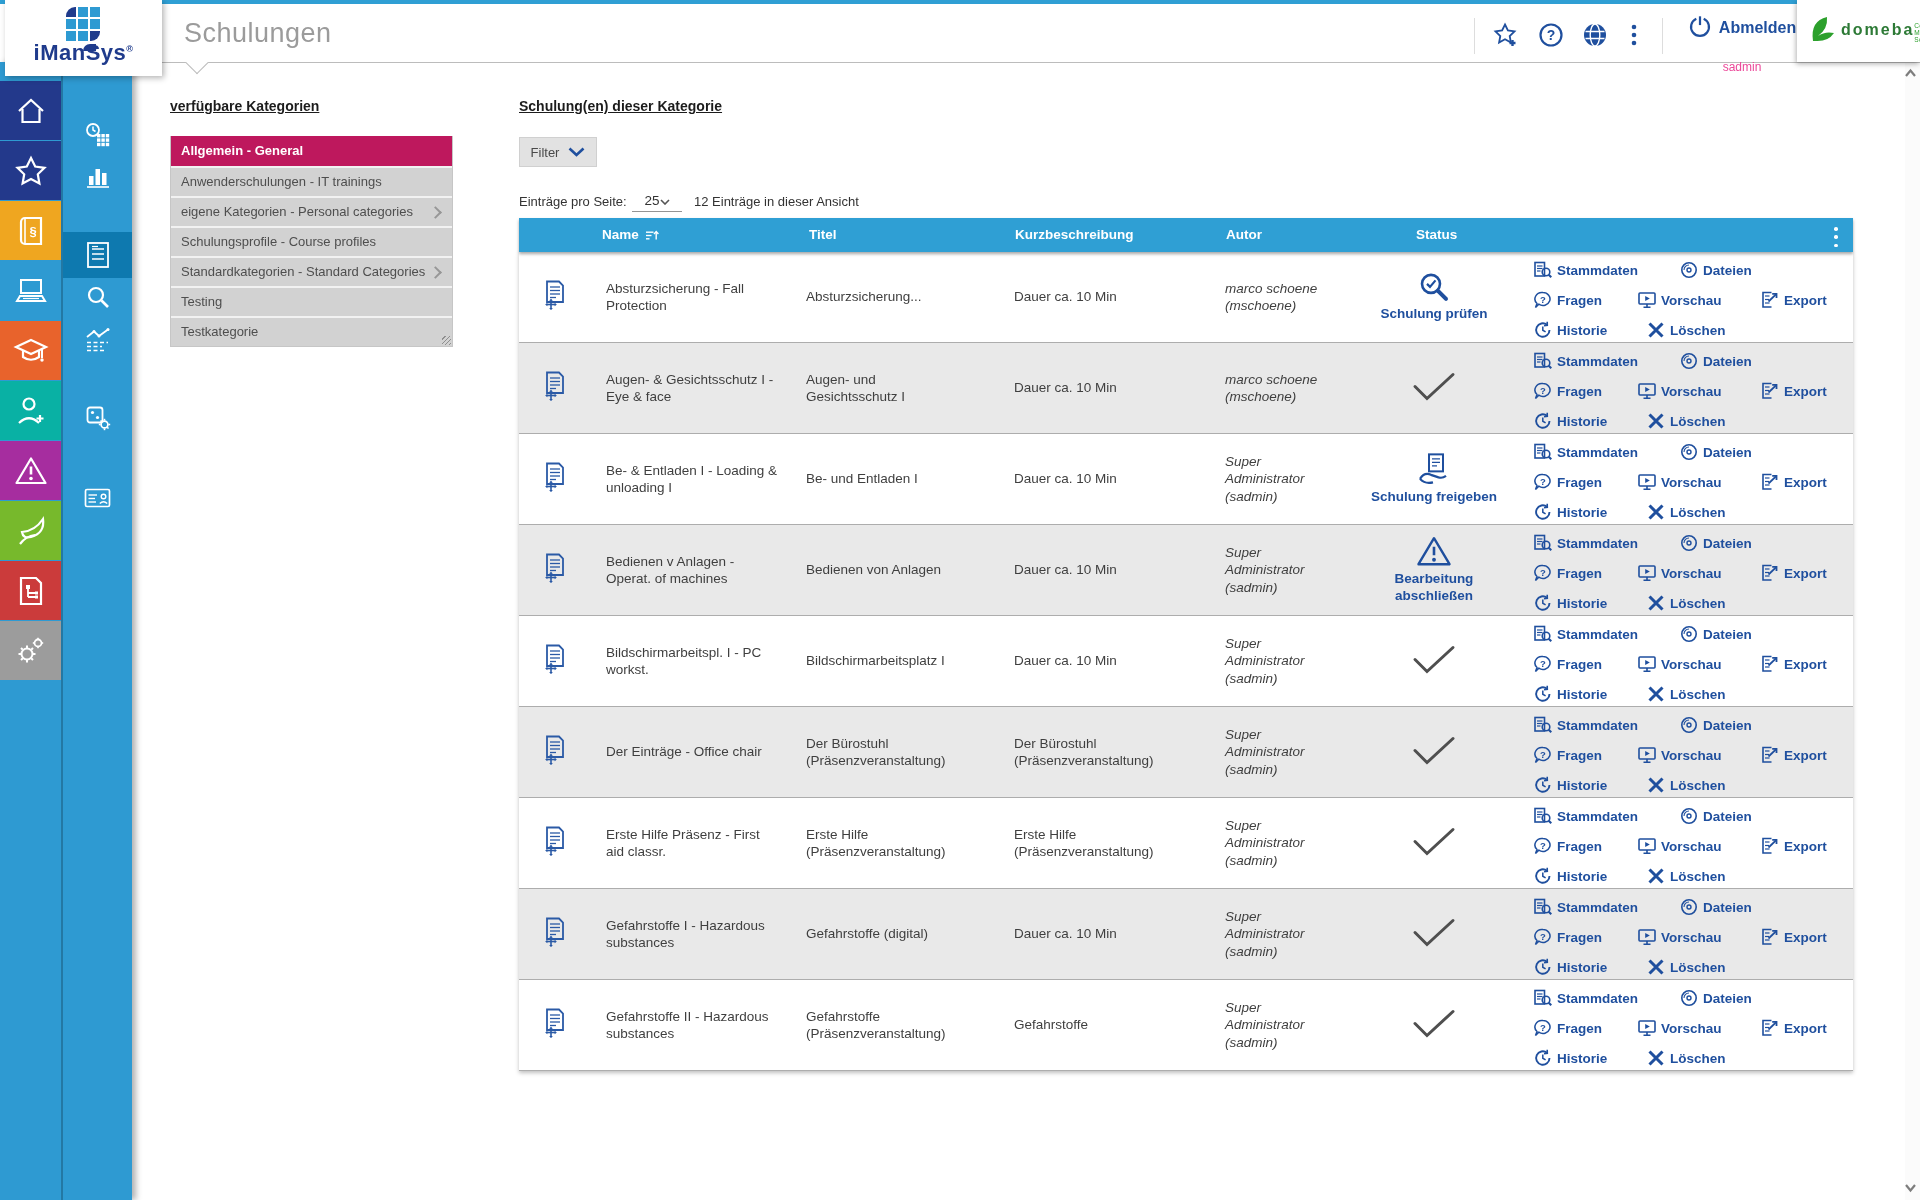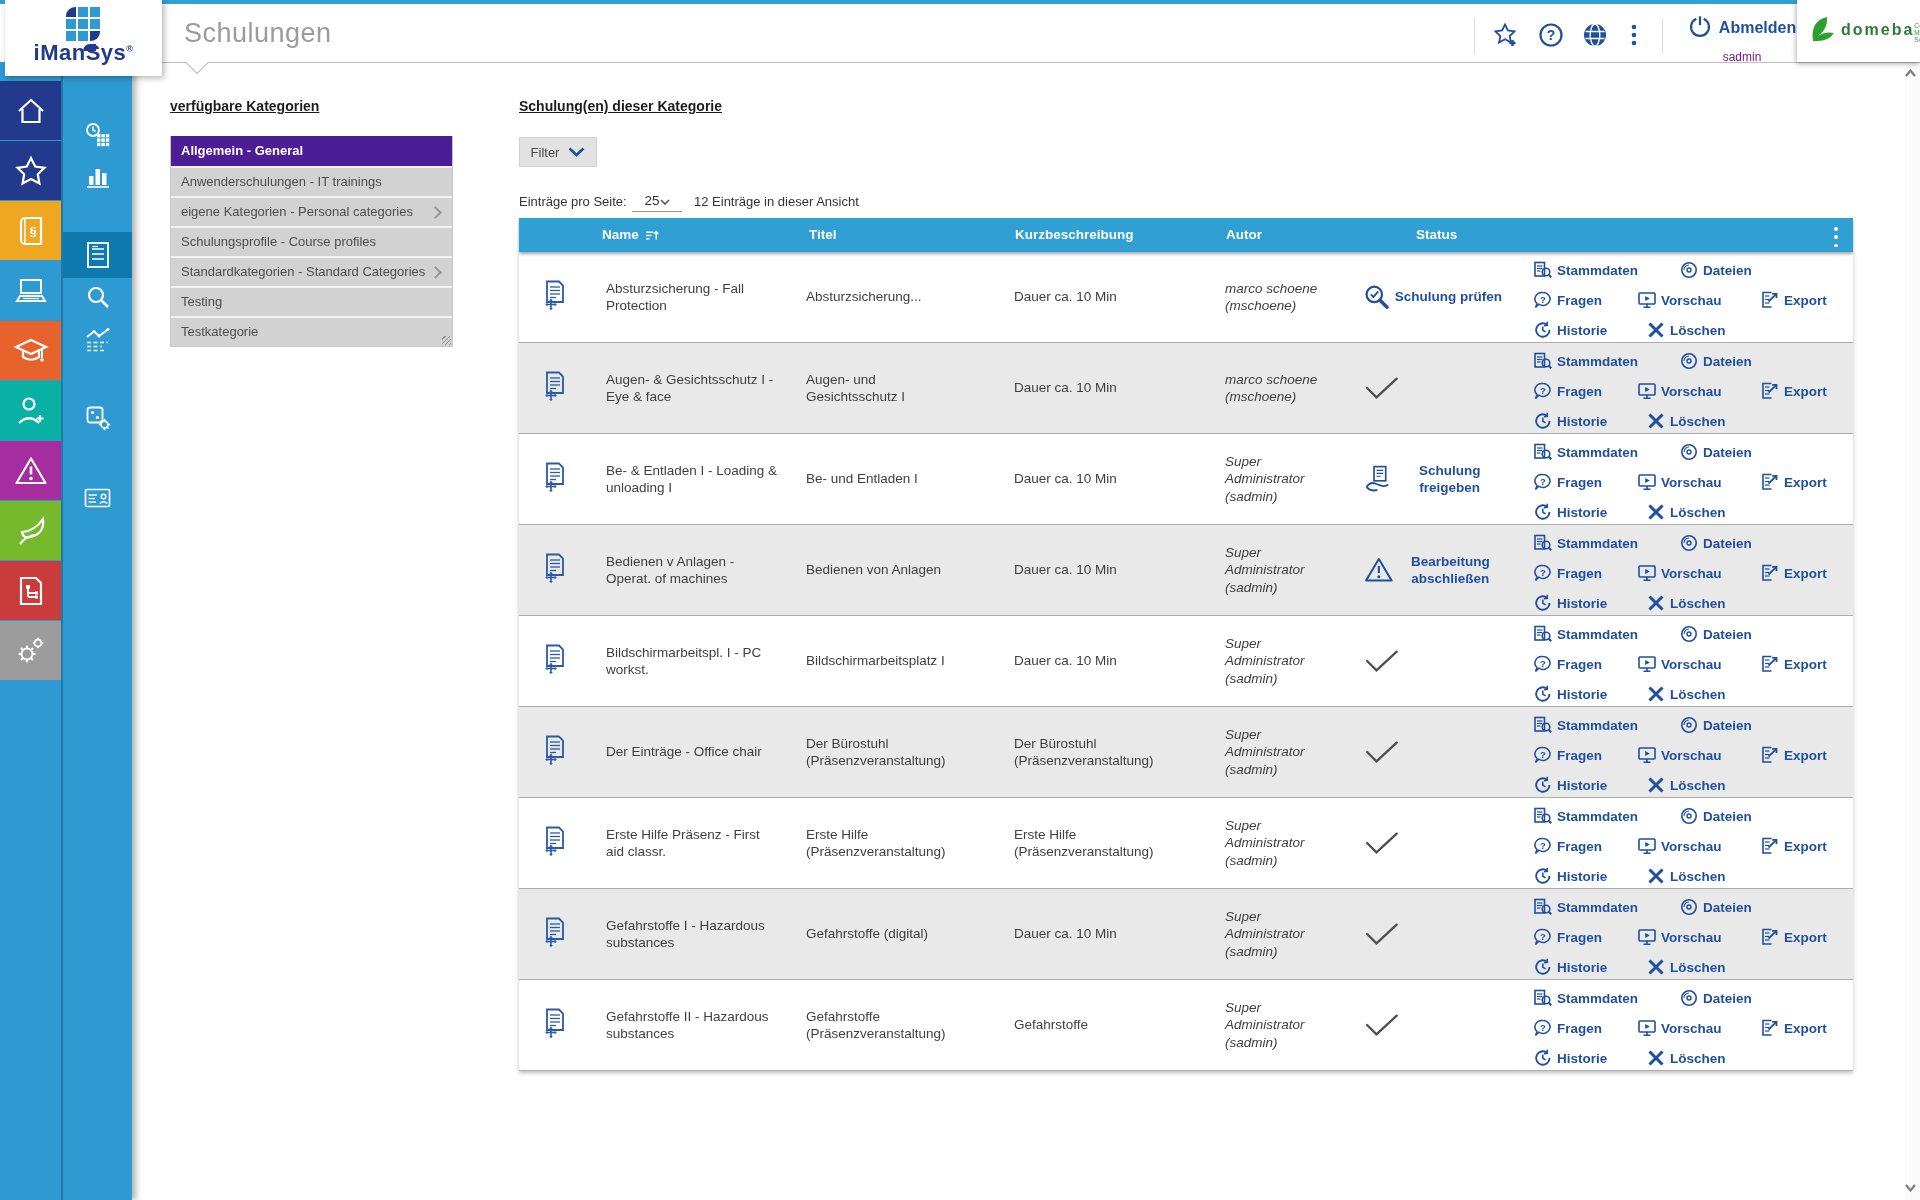--- a/index.html
+++ b/index.html
@@ -10,21 +10,21 @@
   .topstrip{position:absolute;left:0;top:0;width:1920px;height:4px;background:#2F9FD4;}
   .topbar{position:absolute;left:0;top:4px;width:1920px;height:58px;background:#fff;border-bottom:1px solid #bcbcbc;z-index:1;}
   .page-title{position:absolute;left:184px;top:0;line-height:58px;font-size:27px;color:#9b9b9b;letter-spacing:.5px;}
   .notch{position:absolute;left:189px;top:55px;width:15px;height:15px;background:#fff;
          border-right:1px solid #bcbcbc;border-bottom:1px solid #bcbcbc;transform:rotate(45deg);z-index:3;}
   .vdiv{position:absolute;top:14px;width:1px;height:36px;background:#ddd;}
   .hicon{position:absolute;top:17px;width:28px;height:28px;cursor:pointer;}
   .logout{position:absolute;left:1672px;top:10px;width:140px;display:flex;flex-direction:column;align-items:center;cursor:pointer;}
   .logout-row{display:flex;align-items:center;gap:7px;}
   .logout-label{font-size:16px;font-weight:700;color:#1F4F9E;}
-  .logout-user{font-size:12px;color:#701a75;margin-top:8px;}
+  .logout-user{font-size:12px;color:#ec4899;margin-top:18px;}
 
   
   .logo-card{position:absolute;left:5px;top:0;width:157px;height:76px;background:#fff;z-index:10;
              box-shadow:2px 2px 6px rgba(0,0,0,.30);display:flex;flex-direction:column;align-items:center;}
   .grid-logo{margin-top:7px;width:36px;height:36px;position:relative;}
   .grid-logo i{position:absolute;width:10px;height:10px;background:#2E9AD2;}
   .grid-logo .nv{background:#1F3B8C;}
   .imansys-text{font-size:22px;font-weight:700;color:#1F3B8C;letter-spacing:.5px;margin-top:-3px;}
   .imansys-text sup{font-size:9px;}
   .domeba-card{position:absolute;left:1797px;top:0;width:123px;height:62px;background:#fff;z-index:10;
@@ -43,21 +43,21 @@
   .t-green{background:#77B92C;} .t-red{background:#CB3B3B;} .t-gray{background:#9C9C9C;}
   .tool{position:absolute;left:63px;width:69px;height:34px;display:flex;align-items:center;justify-content:center;cursor:pointer;}
   .tool-active-bg{position:absolute;left:63px;top:170px;width:69px;height:46px;background:#0E79AF;}
 
   
   .sect-head{position:absolute;top:98px;font-size:14px;font-weight:700;color:#1c1c1c;text-decoration:underline;}
   .cat-panel{position:absolute;left:170px;top:136px;width:281px;border:1px solid #c6c6c6;border-top:none;}
   .cat-item{height:28px;line-height:28px;background:#D2D2D2;color:#4e4e4e;font-size:13px;padding-left:10px;
             border-top:2px solid #f2f2f2;position:relative;cursor:pointer;}
   .cat-item:first-child{border-top:none;}
-  .cat-item.active{background:#4c1d95;color:#fff;font-weight:700;height:30px;line-height:30px;}
+  .cat-item.active{background:#be185d;color:#fff;font-weight:700;height:30px;line-height:30px;}
   .cat-item.chevron::after{content:"";position:absolute;right:12px;top:10px;width:7px;height:7px;
             border-right:2px solid #979797;border-top:2px solid #979797;transform:rotate(45deg);}
   .cat-item.last::before{content:"";position:absolute;right:1px;bottom:1px;width:9px;height:9px;
             background:repeating-linear-gradient(135deg,transparent 0 2px,#8f8f8f 2px 3px);}
   .filter-btn{position:absolute;left:519px;top:137px;width:76px;height:28px;background:#E2E2E2;border:1px solid #d0d0d0;
             display:flex;align-items:center;justify-content:center;gap:9px;cursor:pointer;}
   .filter-label{font-size:13px;color:#4a4a4a;}
   .pp-label{position:absolute;left:519px;top:194px;font-size:13px;color:#333;}
   .pp-select{position:absolute;left:632px;top:190px;width:46px;height:21px;border-bottom:1px solid #949494;
             display:flex;align-items:center;justify-content:center;font-size:13.5px;color:#333;cursor:pointer;padding:0 2px;}
@@ -72,21 +72,21 @@
   .th-kebab{position:absolute;right:10px;top:7px;width:14px;height:20px;display:flex;flex-direction:column;
          align-items:center;justify-content:space-between;padding:2px 0;cursor:pointer;}
   .th-kebab i{width:3.5px;height:3.5px;border-radius:50%;background:#fff;}
   .trows{position:absolute;left:519px;top:252px;width:1334px;box-shadow:0 2px 4px rgba(0,0,0,.25);}
   .trow{position:relative;height:90px;border-bottom:1px solid #ADADAD;background:#fff;}
   .trow:nth-child(even){background:#E9E9E9;}
   .cell{position:absolute;top:50%;transform:translateY(-50%);font-size:13.5px;color:#3f3f3f;line-height:1.28;}
   .rowdoc{position:absolute;left:24px;top:50%;transform:translateY(-50%);}
   .c-name{left:87px;width:174px;} .c-titel{left:287px;width:162px;}
   .c-kurz{left:495px;width:175px;} .c-autor{left:706px;width:118px;font-style:italic;}
-  .c-status{left:845px;width:140px;display:flex;flex-direction:row;align-items:center;gap:3px;cursor:pointer;justify-content:flex-end;}
+  .c-status{left:845px;width:140px;display:flex;flex-direction:column;align-items:center;gap:3px;cursor:pointer;justify-content:flex-end;}
   .status-label{font-size:13.5px;font-weight:700;color:#1F4F9E;text-align:center;width:130px;}
   .sic{display:none;}
   .c-status.check .ic-check{display:block;}
   .c-status.pruefen .ic-pruefen{display:block;}
   .c-status.freigeben .ic-freigeben{display:block;}
   .c-status.abschliessen .ic-abschliessen{display:block;}
   .acts{position:absolute;left:1001px;top:0;width:333px;height:90px;}
   .act{position:absolute;display:flex;align-items:center;gap:5px;height:20px;cursor:pointer;text-decoration:none;}
   .act span{font-size:13.5px;font-weight:700;color:#1F4F9E;white-space:nowrap;}
   .a-st{left:14px;top:8px;} .a-da{left:160px;top:8px;}

